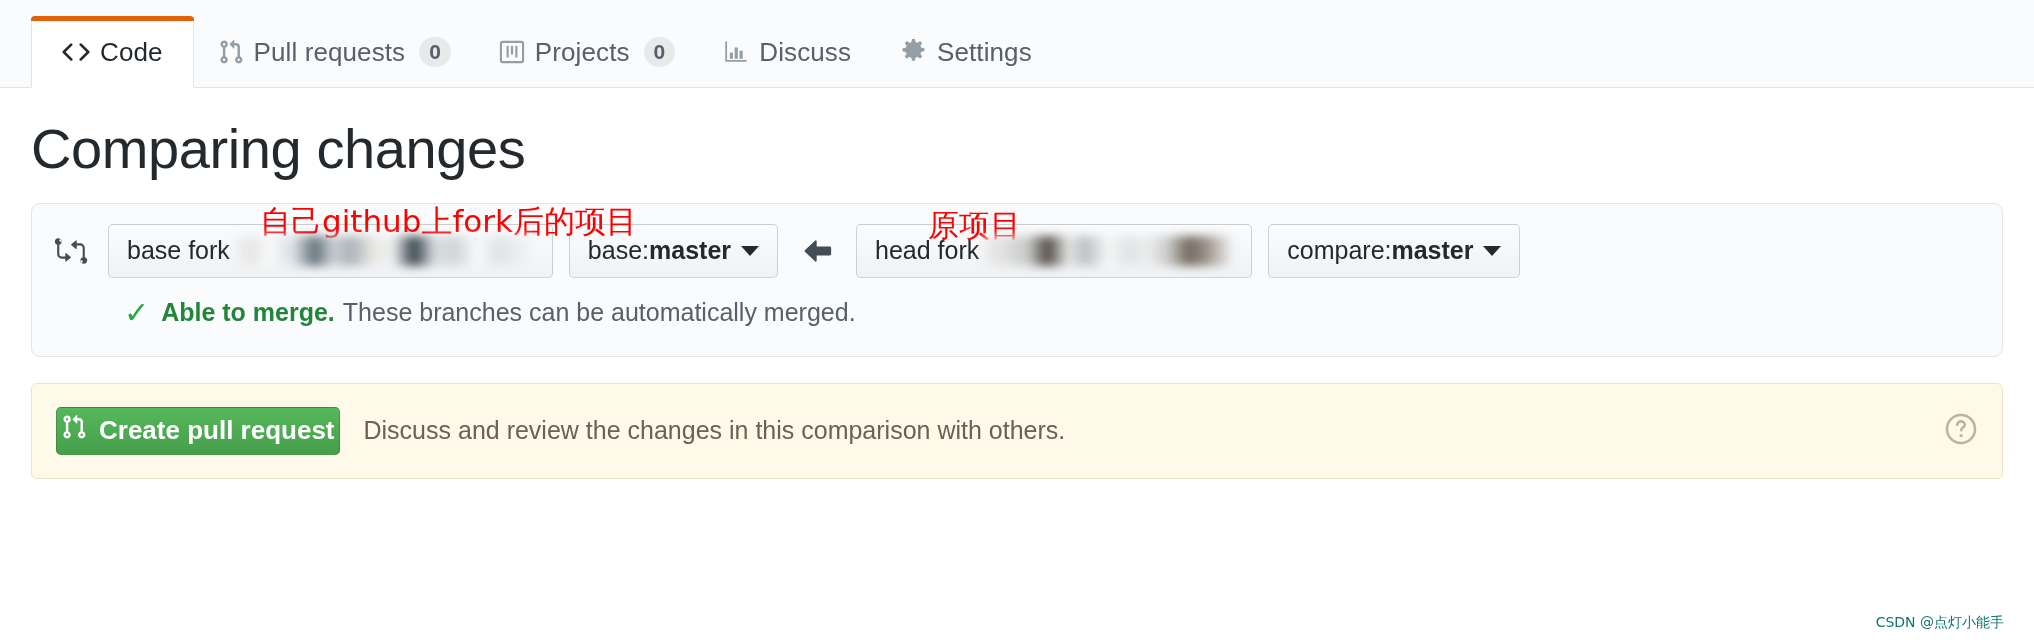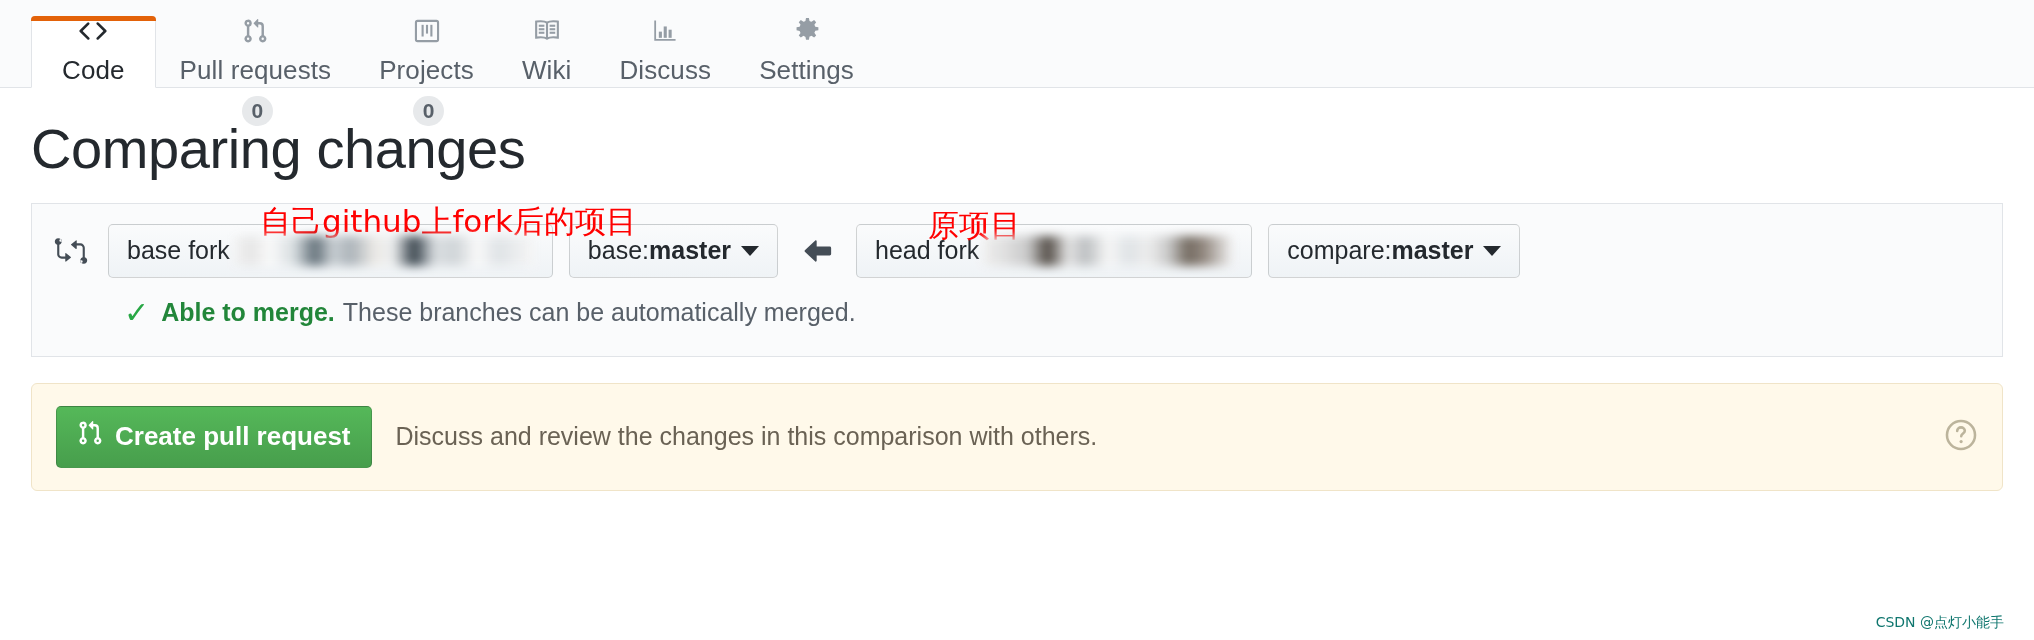--- a/index.html
+++ b/index.html
@@ -27,21 +27,20 @@
     align-items: center;
     gap: 10px;
     height: 70px;
     padding: 0 24px;
     font-size: 26px;
     color: #586069;
     position: relative;
     white-space: nowrap;
     background: transparent;
     cursor: pointer;
-    flex-direction: column;
   }
   .tab.selected {
     background: #ffffff;
     color: #24292e;
     font-weight: normal;
     border: 1px solid #e1e4e8;
     border-bottom: 1px solid #ffffff;
     border-radius: 4px 4px 0 0;
     margin-bottom: -1px;
     height: 72px;
@@ -87,21 +86,21 @@
     color: #586069;
     margin-top: 14px;
     line-height: 1.3;
   }
   .subtitle a { color: #0366d6; text-decoration: none; }
 
   
   .compare-box {
     margin-top: 22px;
     border: 1px solid #e1e4e8;
-    border-radius: 0;
+    border-radius: 9px;
     background: #fafbfc;
     position: relative;
   }
   .range-row {
     display: flex;
     align-items: center;
     padding: 20px 22px 4px 22px;
     gap: 0;
     text-align: center;
   }
@@ -188,22 +187,22 @@
     padding: 22px 24px;
     display: flex;
     align-items: center;
     position: relative;
     min-height: 96px;
   }
   .btn-primary {
     display: inline-flex;
     align-items: center;
     gap: 12px;
-    height: 62px;
-    padding: 0 20px;
+    height: 48px;
+    padding: 0 4px;
     background: linear-gradient(#55b859, #479e4c);
     border: 1px solid rgba(27,31,35,0.2);
     border-radius: 5px;
     color: #ffffff;
     font-size: 26px;
     font-weight: bold;
     white-space: nowrap;
     cursor: pointer;
   }
   .flash-text {
@@ -262,35 +261,20 @@
             <rect x="1.2" y="1.8" width="13.6" height="12.4" rx="1"></rect>
             <line x1="5.3" y1="4.2" x2="5.3" y2="11.4"></line>
             <line x1="8" y1="4.2" x2="8" y2="9.6"></line>
             <line x1="10.7" y1="4.2" x2="10.7" y2="11.4"></line>
           </svg>
       </span>
       <span class="tlabel">Projects</span>
       <span class="counter">0</span>
     </div>
 
-    <div class="tab">
-      <span class="ticon">
-        <svg width="28" height="28" viewBox="0 0 16 16" fill="none" stroke="currentColor" stroke-width="1.2">
-            <path d="M8 3.2C6.7 2.3 4.8 2.2 1.8 2.6v9.2c3-.4 4.9-.3 6.2.6 1.3-.9 3.2-1 6.2-.6V2.6c-3-.4-4.9-.3-6.2.6z"></path>
-            <line x1="8" y1="3.2" x2="8" y2="12.4"></line>
-            <line x1="3.3" y1="5" x2="6.5" y2="5"></line>
-            <line x1="3.3" y1="7" x2="6.5" y2="7"></line>
-            <line x1="3.3" y1="9" x2="6.5" y2="9"></line>
-            <line x1="9.5" y1="5" x2="12.7" y2="5"></line>
-            <line x1="9.5" y1="7" x2="12.7" y2="7"></line>
-            <line x1="9.5" y1="9" x2="12.7" y2="9"></line>
-          </svg>
-      </span>
-      <span class="tlabel">Wiki</span>
-    </div>
 
     <div class="tab">
       <span class="ticon">
         <svg width="26" height="28" viewBox="0 0 16 16" fill="currentColor">
             <path d="M1.4 1.6h1.1v11.3h12v1.1H1.4V1.6z"></path>
             <rect x="4.2" y="8.4" width="1.9" height="3.8"></rect>
             <rect x="7.2" y="5.2" width="1.9" height="7"></rect>
             <rect x="10.2" y="7.2" width="1.9" height="5"></rect>
           </svg>
       </span>

